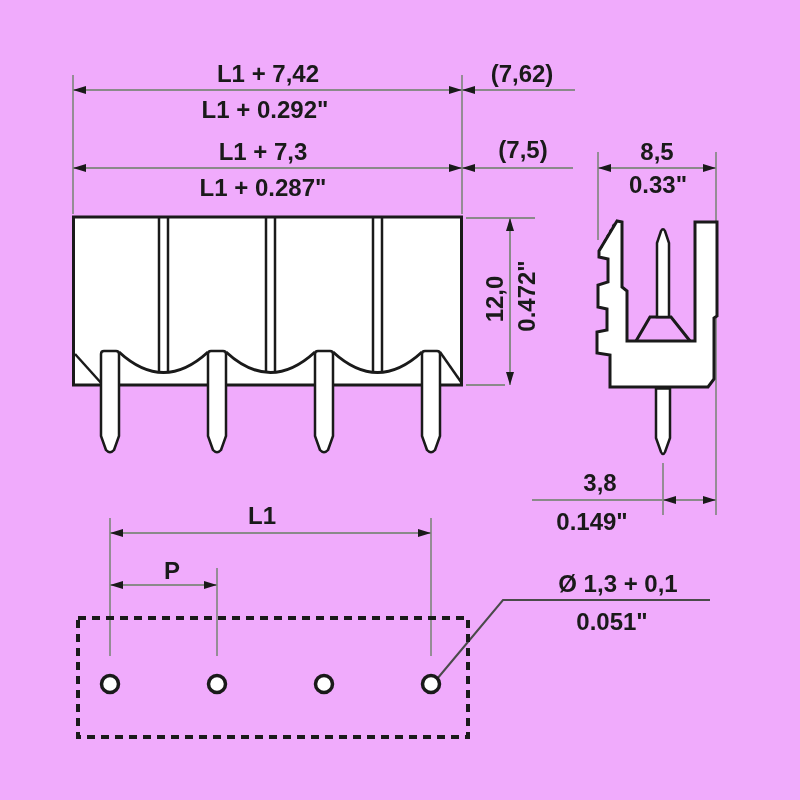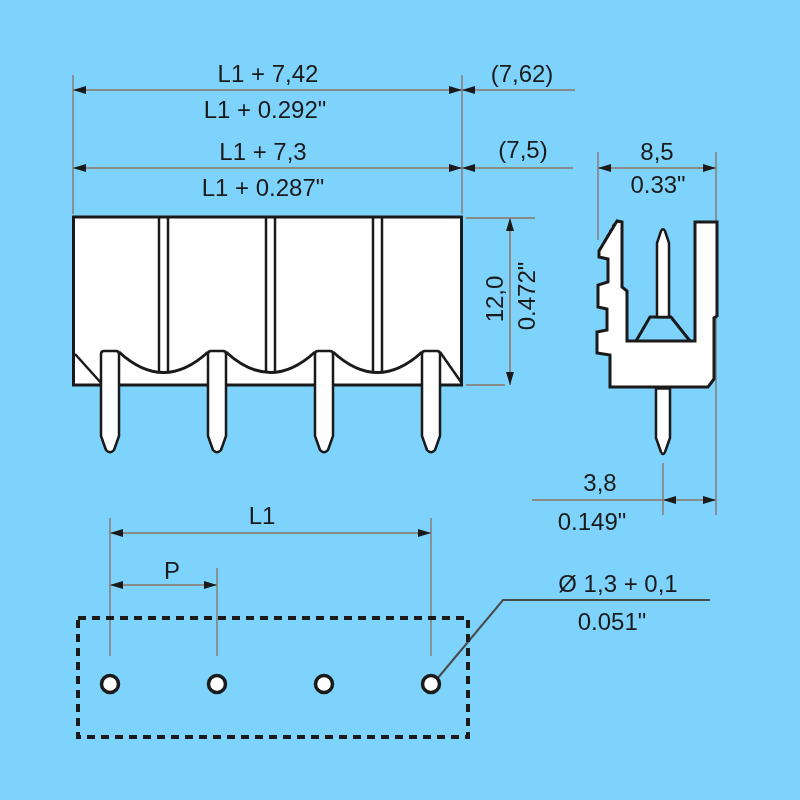--- a/index.html
+++ b/index.html
@@ -4,22 +4,23 @@
 <style>
   html, body {
     margin: 0;
     padding: 0;
     background: #ffffff;
   }
   .stage {
     position: relative;
     width: 800px;
     height: 800px;
-    background: #7dd3fc;
+    background: #f0abfc;
     font-family: "Liberation Sans", sans-serif;
+    font-weight: bold;
   }
   svg { display: block; }
   text {
     font-family: "Liberation Sans", sans-serif;
     fill: #1a1a1a;
   }
   .dim-text { font-size: 24px; }
   .outline { stroke: #1a1a1a; stroke-width: 3; fill: #ffffff; }
   .outline-open { stroke: #1a1a1a; stroke-width: 3; fill: none; }
   .thin-line { stroke: #1a1a1a; stroke-width: 2.5; fill: none; }

